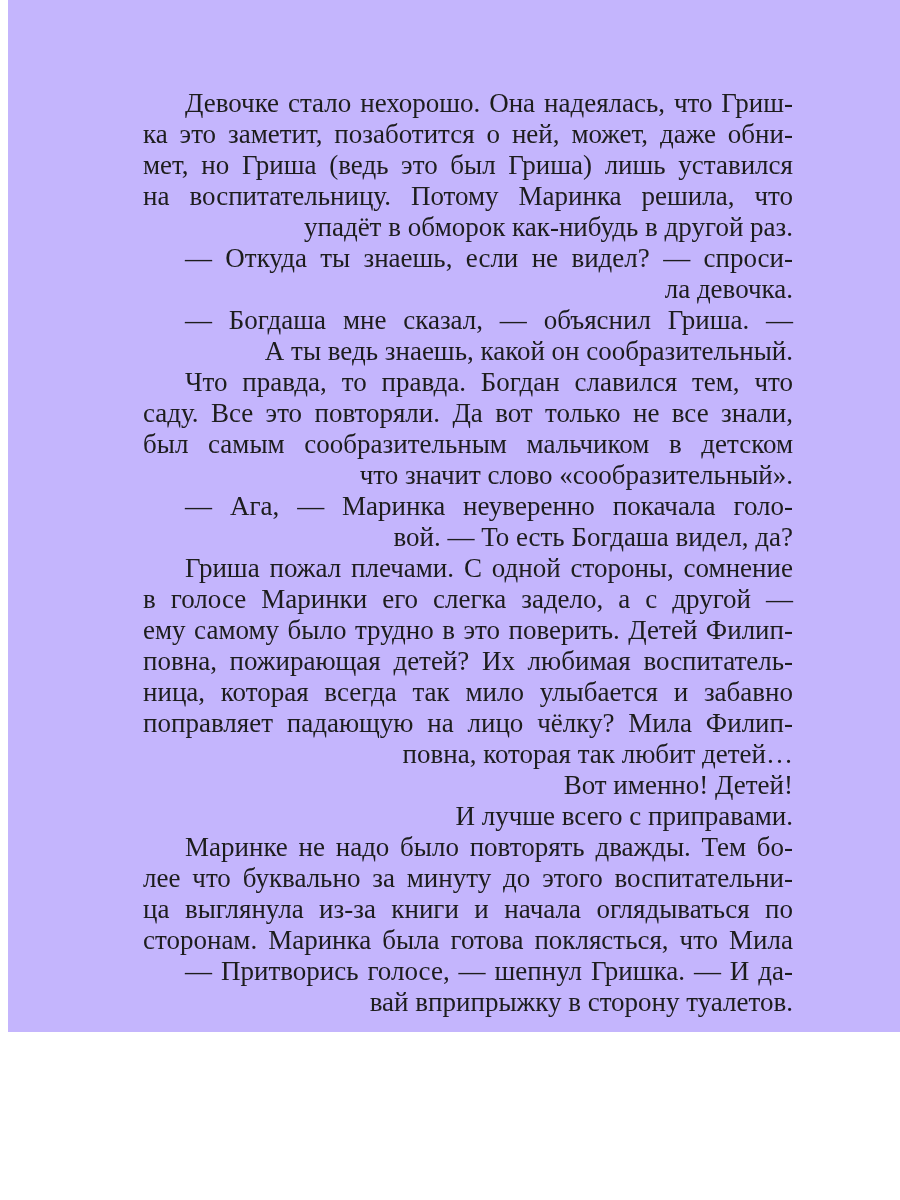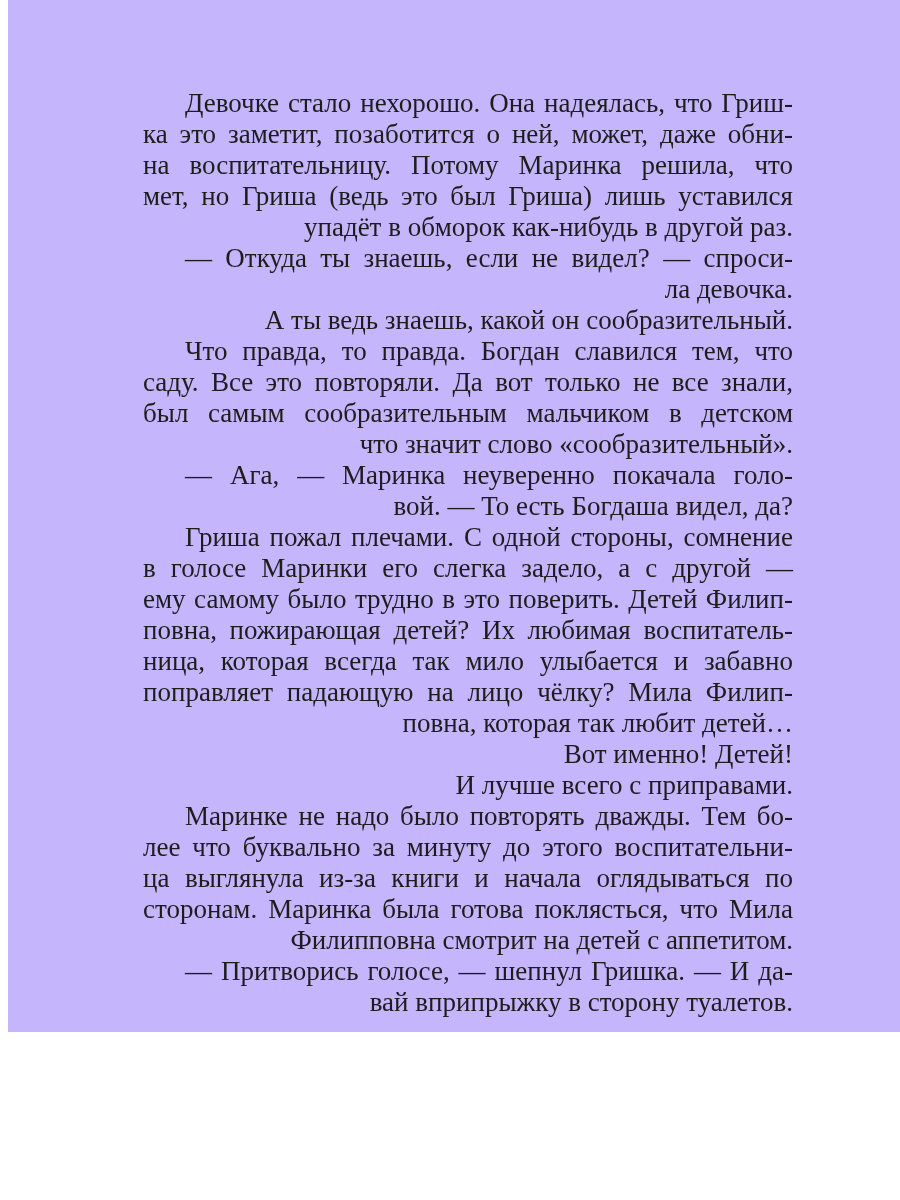--- a/index.html
+++ b/index.html
@@ -58,29 +58,30 @@
   }
 </style>
 </head>
 <body>
 
 <div class="page">
   <div class="text-block">
       <div class="paragraph">
         <div class="line ind jl">Девочке стало нехорошо. Она надеялась, что Гриш-</div>
         <div class="line jl">ка это заметит, позаботится о ней, может, даже обни-</div>
+        <div class="line jl">мет, но Гриша (ведь это был Гриша) лишь уставился</div>
         <div class="line jl">на воспитательницу. Потому Маринка решила, что</div>
-        <div class="line jl">мет, но Гриша (ведь это был Гриша) лишь уставился</div>
         <div class="line">упадёт в обморок как-нибудь в другой раз.</div>
       </div>
       <div class="paragraph">
         <div class="line ind jl">— Откуда ты знаешь, если не видел? — спроси-</div>
         <div class="line">ла девочка.</div>
       </div>
       <div class="paragraph">
+        <div class="line ind jl">— Богдаша мне сказал, — объяснил Гриша. —</div>
         <div class="line">А ты ведь знаешь, какой он сообразительный.</div>
       </div>
       <div class="paragraph">
         <div class="line ind jl">Что правда, то правда. Богдан славился тем, что</div>
         <div class="line jl">саду. Все это повторяли. Да вот только не все знали,</div>
         <div class="line jl">был самым сообразительным мальчиком в детском</div>
         <div class="line">что значит слово «сообразительный».</div>
       </div>
       <div class="paragraph">
         <div class="line ind jl">— Ага, — Маринка неуверенно покачала голо-</div>
@@ -99,21 +100,20 @@
         <div class="line ind">Вот именно! Детей!</div>
       </div>
       <div class="paragraph">
         <div class="line ind">И лучше всего с приправами.</div>
       </div>
       <div class="paragraph">
         <div class="line ind jl">Маринке не надо было повторять дважды. Тем бо-</div>
         <div class="line jl">лее что буквально за минуту до этого воспитательни-</div>
         <div class="line jl">ца выглянула из-за книги и начала оглядываться по</div>
         <div class="line jl">сторонам. Маринка была готова поклясться, что Мила</div>
-        <div class="line">Филипповна смотрит на детей с аппетитом.</div>
       </div>
       <div class="paragraph">
         <div class="line ind jl">— Притворись голосе, — шепнул Гришка. — И да-</div>
         <div class="line">вай вприпрыжку в сторону туалетов.</div>
       </div>
     </div>
   <div class="page-number">5</div>
 </div>
 
 </body></html>

